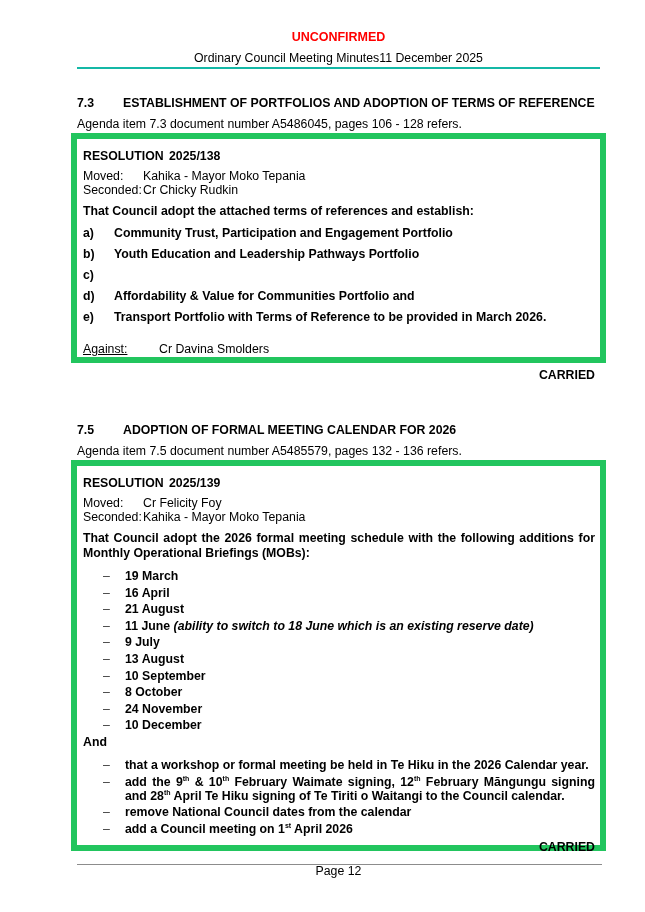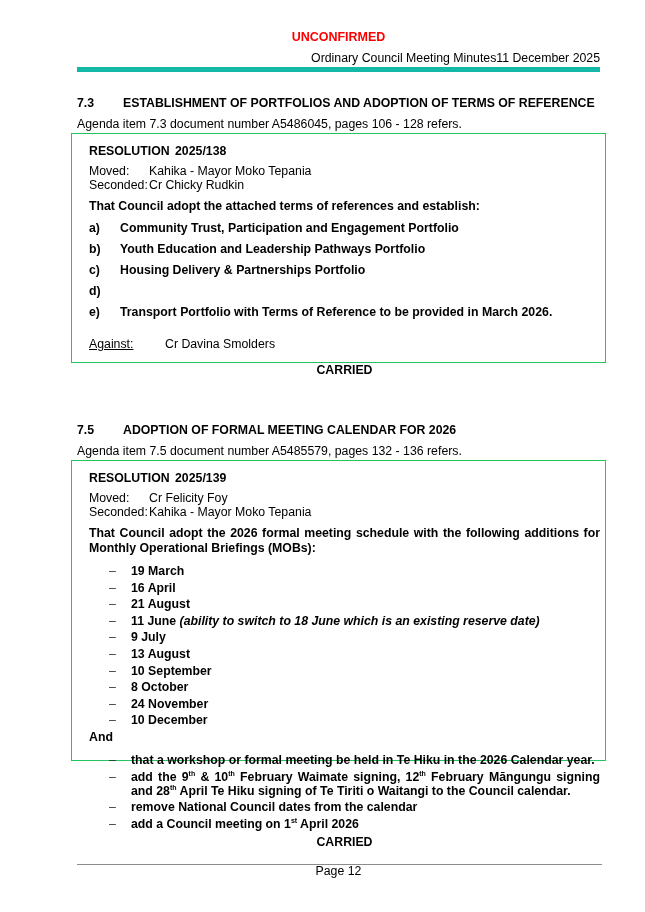--- a/index.html
+++ b/index.html
@@ -29,48 +29,48 @@
       color: #ff0000;
       font-weight: bold;
       font-size: 12.5px;
     }
     .header {
       position: absolute;
       top: 51px;
       left: 61px;
       width: 523px;
       height: 16px;
-      border-bottom: 5px solid #14b8a6;
-      font-size: 12.3px;
-      display: flex;
-      justify-content: flex-end;
+      border-bottom: 2px solid #14b8a6;
+      font-size: 12.3px;
+      display: flex;
+      justify-content: center;
     }
     .section {
       position: absolute;
       left: 61px;
       width: 525px;
     }
     .sec-title {
       font-weight: bold;
       font-size: 12.3px;
       display: flex;
       height: 18px;
     }
     .sec-title .num { width: 46px; }
     .agenda {
       margin-top: 3px;
       height: 16px;
       font-size: 12.3px;
     }
     .res-box {
-      border: 1px solid #22c55e;
+      border: 6px solid #22c55e;
       box-sizing: border-box;
       margin-left: -6px;
       width: 535px;
-      padding: 10px 5px 6px 17px;
+      padding: 10px 5px 6px 6px;
     }
     .res-title {
       font-weight: bold;
       margin-bottom: 6px;
       word-spacing: 2px;
     }
     .mover-row {
       display: flex;
       line-height: 14px;
     }
@@ -88,21 +88,21 @@
       line-height: 14px;
     }
     .alpha-item .mark { width: 31px; }
     .against {
       display: flex;
       margin-top: 18px;
       line-height: 14px;
     }
     .against .lbl { width: 76px; text-decoration: underline; }
     .carried {
-      text-align: center;
+      text-align: right;
       font-weight: bold;
       margin-top: 12px;
       line-height: 14px;
     }
     .dash-list { margin-top: 8px; }
     .dash-item {
       display: flex;
       font-weight: bold;
       line-height: 14px;
       margin-bottom: 2.6px;
@@ -175,24 +175,24 @@
       <div class="alpha-item">
         <span class="mark">a)</span>
         <span>Community Trust, Participation and Engagement Portfolio</span>
       </div>
       <div class="alpha-item">
         <span class="mark">b)</span>
         <span>Youth Education and Leadership Pathways Portfolio</span>
       </div>
       <div class="alpha-item">
         <span class="mark">c)</span>
-        <span>Housing Delivery &amp; Partnerships Portfolio</span>
       </div>
       <div class="alpha-item">
         <span class="mark">d)</span>
+        <span>Affordability &amp; Value for Communities Portfolio and</span>
       </div>
       <div class="alpha-item">
         <span class="mark">e)</span>
         <span>Transport Portfolio with Terms of Reference to be provided in March 2026.</span>
       </div>
 
       <div class="against">
         <span class="lbl">Against:</span>
         <span>Cr Davina Smolders</span>
       </div>
@@ -200,21 +200,21 @@
     </div>
   </div>
 
   <div class="section" style="top:385px;margin-top:38px;">
     <div class="sec-title">
       <span class="num">7.5</span>
       <span>ADOPTION OF FORMAL MEETING CALENDAR FOR 2026</span>
     </div>
     <div class="agenda">Agenda item 7.5 document number A5485579, pages 132 - 136 refers.</div>
 
-    <div class="res-box" style="height:301px;">
+    <div class="res-box" style="height:391px;">
       <div class="res-title">RESOLUTION  2025/139</div>
       <div class="mover-row">
         <span class="lbl">Moved:</span>
         <span>Cr Felicity Foy</span>
       </div>
       <div class="mover-row">
         <span class="lbl">Seconded:</span>
         <span>Kahika - Mayor Moko Tepania</span>
       </div>
       <div class="intro justify">That Council adopt the 2026 formal meeting schedule with the following additions for Monthly Operational Briefings (MOBs):</div>

